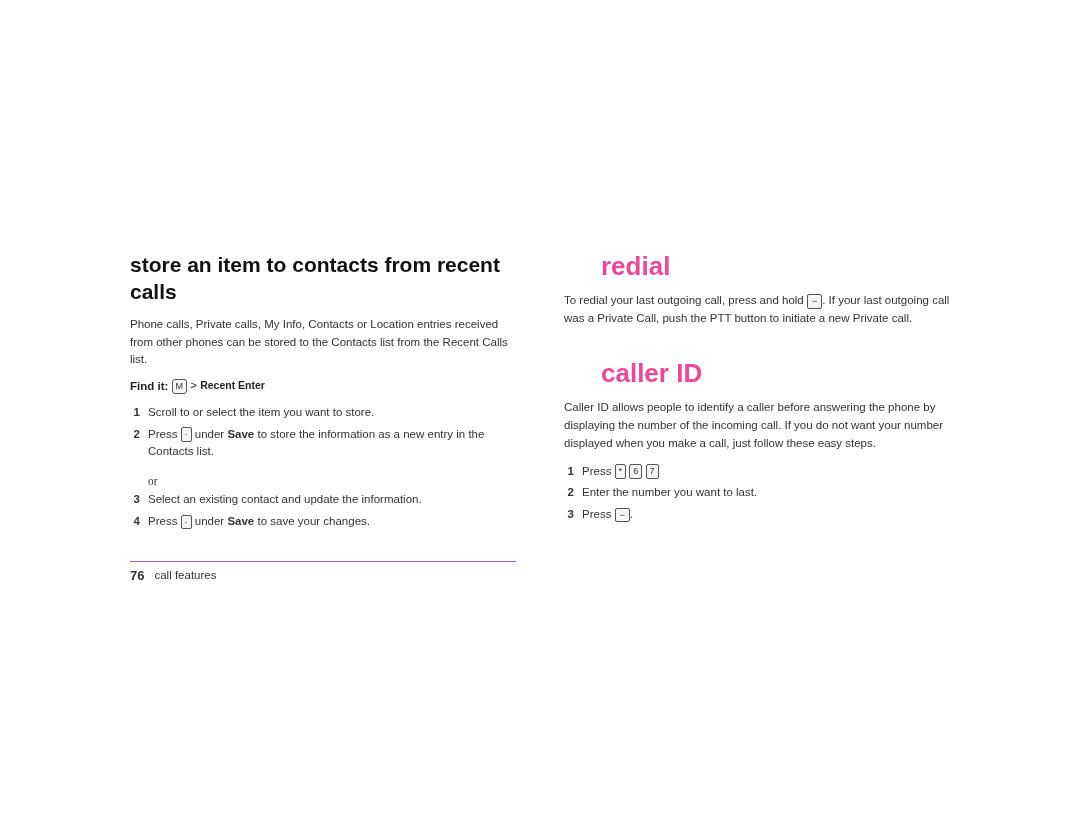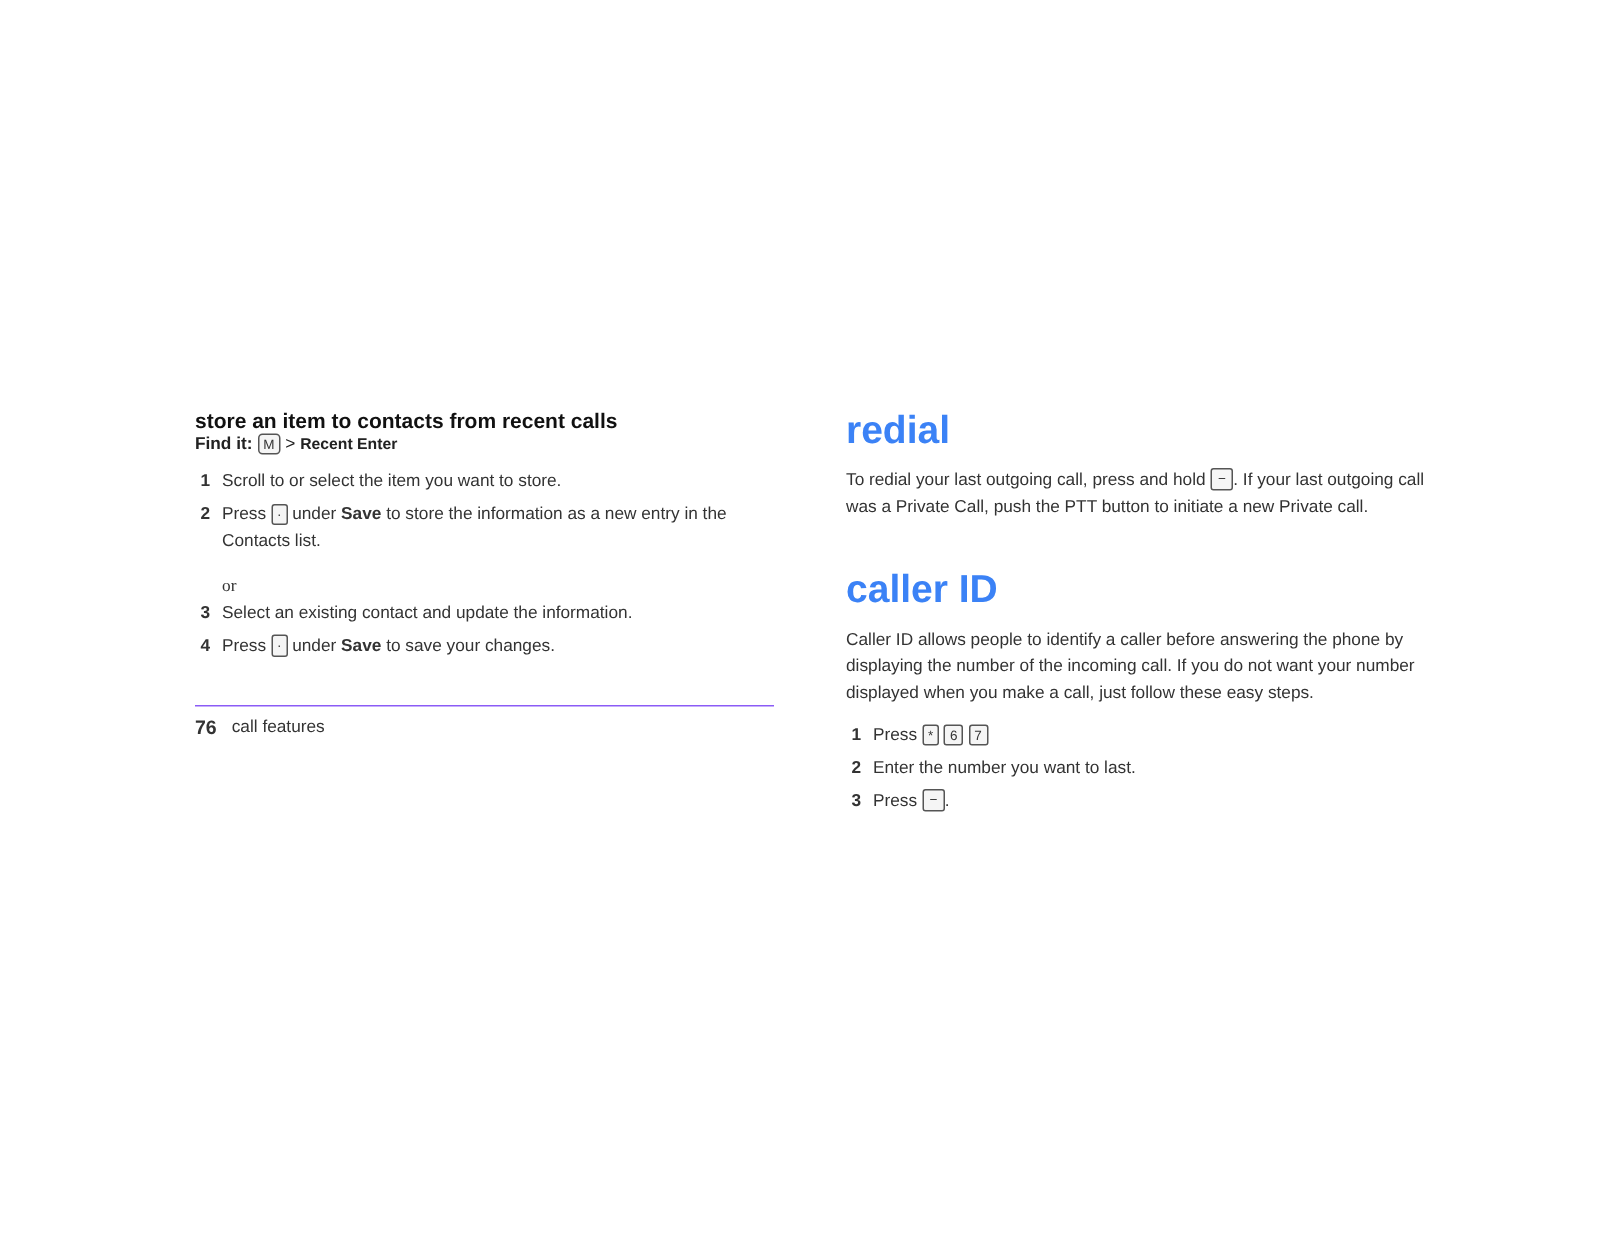--- a/index.html
+++ b/index.html
@@ -22,31 +22,33 @@
       padding: 40px 20px;
       align-items: flex-start;
     }
     .left-column {
       flex: 1;
     }
     .right-column {
       flex: 1;
     }
     .section-title {
-      font-size: 14px;
+      font-size: 21px;
       font-weight: bold;
       color: #111;
+      margin-bottom: 10px;
       line-height: 1.3;
     }
     .section-title-large {
       font-size: 26px;
       font-weight: bold;
-      color: #3b82f6;
+      color: #ec4899;
       margin-bottom: 10px;
       line-height: 1.2;
+      margin-left: 37px;
     }
     .section-body {
       font-size: 11.5px;
       color: #333;
       line-height: 1.55;
       margin-bottom: 10px;
     }
     .find-it {
       font-size: 11.5px;
       margin-bottom: 10px;
@@ -169,20 +171,21 @@
   </style>
 </head>
 <body>
 
 <div class="page">
 
   <div class="left-column">
 
     <div class="section-divider">
       <div class="section-title">store an item to contacts from recent calls</div>
+      <p class="section-body">Phone calls, Private calls, My Info, Contacts or Location entries received from other phones can be stored to the Contacts list from the Recent Calls list.</p>
 
       <div class="find-it">
         <span class="label">Find it:</span>
         <span class="menu-key">M</span>
         &gt;
         <span class="menu-item">Recent Enter</span>
       </div>
 
       <ol class="steps">
         <li>

